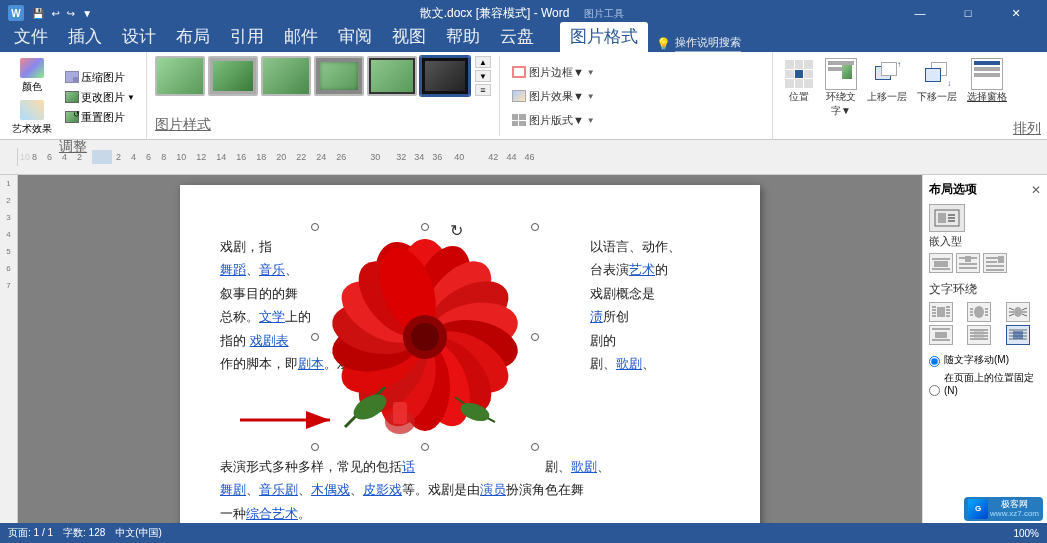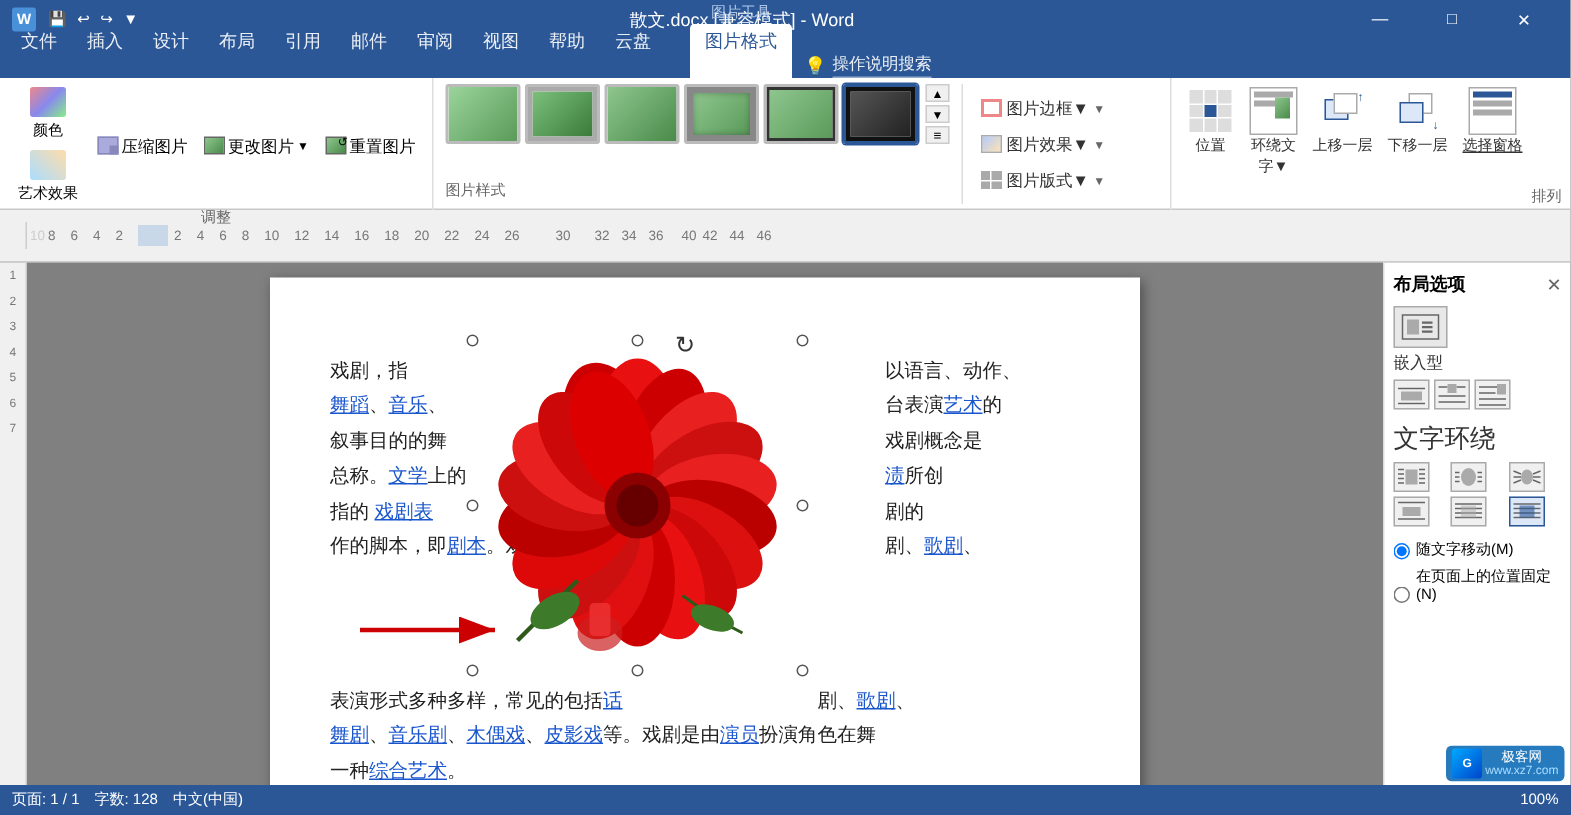--- a/index.html
+++ b/index.html
@@ -54,45 +54,46 @@
       color: white;
       font-size: 12px;
     }
     .tabs-row {
       height: 26px;
       display: flex;
       align-items: flex-end;
       padding-left: 4px;
     }
     .tab-item {
-      padding: 3px 10px 16px;
+      padding: 3px 10px 4px;
       color: rgba(255,255,255,0.9);
-      font-size: 12px;
+      font-size: 17px;
       cursor: pointer;
       border-radius: 3px 3px 0 0;
     }
     .tab-item.active { background: white; color: #2b5797; }
 
     .ribbon-section {
       display: flex;
       height: 88px;
       border-right: 1px solid #ddd;
     }
     .ribbon-section-inner {
       display: flex;
       flex-direction: column;
       padding: 4px 6px 0;
       min-width: fit-content;
     }
     .ribbon-section-label {
-      font-size: 10px;
+      font-size: 14px;
       color: #666;
       text-align: center;
       margin-top: auto;
       padding-bottom: 2px;
+      text-decoration: underline;
     }
     .r-btn {
       padding: 2px 5px;
       cursor: pointer;
       border-radius: 2px;
       font-size: 11px;
       display: flex; align-items: center; gap: 2px;
     }
 
     
@@ -182,21 +183,21 @@
           <div class="r-btn" style="flex-direction:column;align-items:center;font-size:10px;padding:2px 6px;">
             <div style="width:24px;height:20px;background:linear-gradient(135deg,#e88,#88e,#8e8);border-radius:2px;"></div>
             <span>颜色</span>
           </div>
           <div class="r-btn" style="flex-direction:column;align-items:center;font-size:10px;padding:2px 6px;">
             <div style="width:24px;height:20px;background:linear-gradient(45deg,#adf,#fda);border-radius:2px;"></div>
             <span>艺术效果</span>
           </div>
         </div>
 
-        <div style="display:flex;flex-direction:row;gap:1px;justify-content:center;">
+        <div style="display:flex;flex-direction:column;gap:1px;justify-content:center;">
           <div class="r-btn">
             <div style="width:14px;height:12px;background:#aad;border:1px solid #88b;position:relative;">
               <div style="position:absolute;right:-1px;bottom:-1px;width:6px;height:6px;background:#88b;"></div>
             </div>
             <span>压缩图片</span>
           </div>
           <div class="r-btn">
             <div style="width:14px;height:12px;background:linear-gradient(135deg,#8ec68e,#4a8a4a);border:1px solid #666;"></div>
             <span>更改图片</span>
               <span style="font-size:8px;">▼</span>
@@ -350,21 +351,21 @@
     <span style="margin-right:10px;font-size:9px;">16</span>
     <span style="margin-right:10px;font-size:9px;">18</span>
     <span style="margin-right:10px;font-size:9px;">20</span>
     <span style="margin-right:10px;font-size:9px;">22</span>
     <span style="margin-right:10px;font-size:9px;">24</span>
     <span style="margin-right:24px;font-size:9px;">26</span>
     <span style="margin-right:16px;font-size:9px;">30</span>
     <span style="margin-right:8px;font-size:9px;">32</span>
     <span style="margin-right:8px;font-size:9px;">34</span>
     <span style="margin-right:12px;font-size:9px;">36</span>
-    <span style="margin-right:4px;font-size:9px;">40</span>
+    <span style="margin-right:24px;font-size:9px;">40</span>
     <span style="margin-right:8px;font-size:9px;">42</span>
     <span style="margin-right:8px;font-size:9px;">44</span>
     <span style="font-size:9px;">46</span>
   </div>
 </div>
 
 <div style="display:flex;height:calc(543px - 26px - 28px - 88px - 18px);background:#808080;">
 
   <div style="width:18px;background:#f0f0f0;border-right:1px solid #ccc;font-size:9px;color:#777;overflow:hidden;display:flex;flex-direction:column;align-items:center;padding-top:4px;">
     <span style="font-size:8px;">1</span>
@@ -516,21 +517,21 @@
         <svg width="20" height="16" viewBox="0 0 20 16">
           <line x1="1" y1="3" x2="13" y2="3" stroke="#666" stroke-width="1"></line>
           <rect x="13" y="1" width="6" height="7" fill="#aaa"></rect>
           <line x1="1" y1="7" x2="12" y2="7" stroke="#666" stroke-width="1"></line>
           <line x1="1" y1="11" x2="19" y2="11" stroke="#666" stroke-width="1"></line>
           <line x1="1" y1="15" x2="19" y2="15" stroke="#666" stroke-width="1"></line>
         </svg>
       </div>
     </div>
 
-    <div style="font-size:17px;color:#333;margin-bottom:4px;">文字环绕</div>
+    <div style="font-size:12px;color:#333;margin-bottom:4px;">文字环绕</div>
 
     <div style="display:grid;grid-template-columns:1fr 1fr 1fr;gap:3px;margin-bottom:8px;">
 
       <div class="layout-mini-icon">
         <svg width="20" height="16" viewBox="0 0 20 16">
           <rect x="6" y="3" width="8" height="10" fill="#aaa"></rect>
           <line x1="1" y1="3" x2="5" y2="3" stroke="#666" stroke-width="1"></line>
           <line x1="1" y1="6" x2="5" y2="6" stroke="#666" stroke-width="1"></line>
           <line x1="1" y1="9" x2="5" y2="9" stroke="#666" stroke-width="1"></line>
           <line x1="1" y1="12" x2="5" y2="12" stroke="#666" stroke-width="1"></line>

